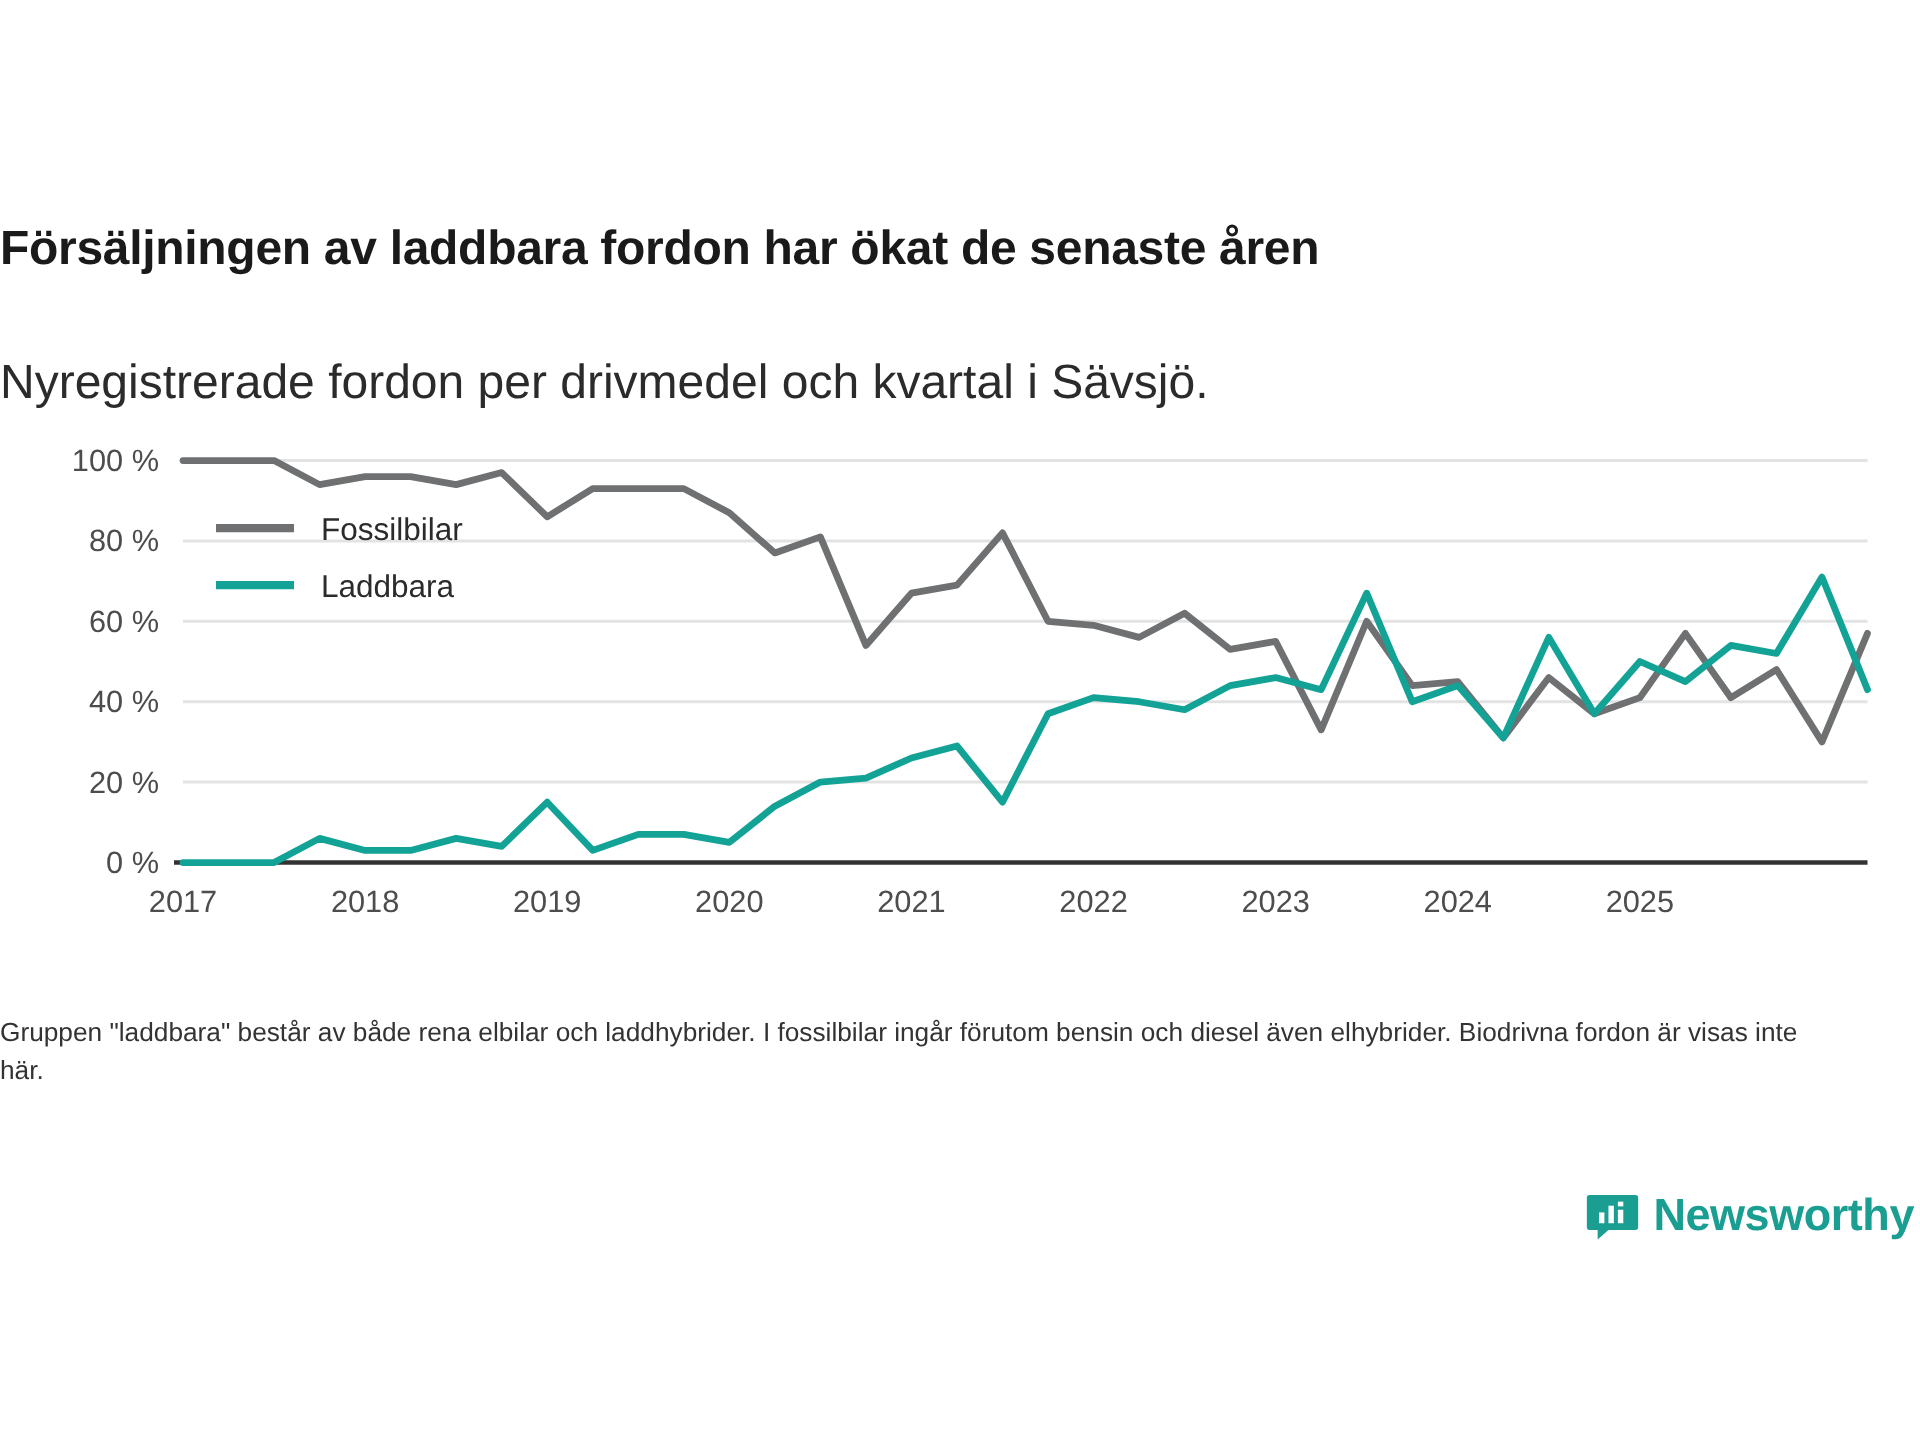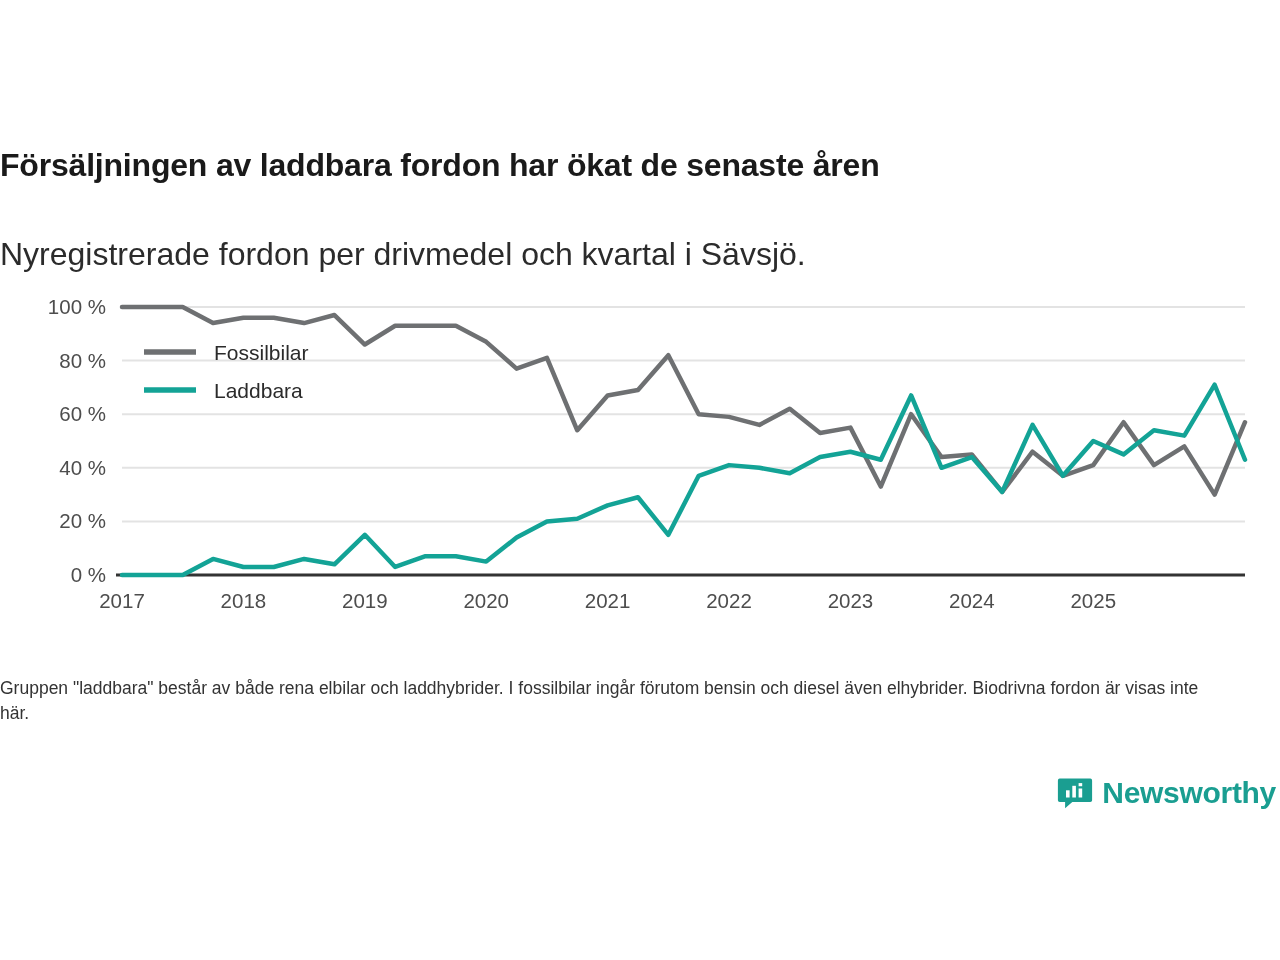--- a/index.html
+++ b/index.html
@@ -51,21 +51,21 @@
     left: 0px;
     top: 676px;
     width: 1215px;
     font-size: 17.5px;
     line-height: 1.45;
     color: #333333;
   }
   #brand {
     position: absolute;
     right: 4px;
-    top: 775px;
+    top: 793px;
     display: flex;
     align-items: center;
     gap: 9px;
   }
   #brand-logo {
     width: 36px;
     height: 36px;
     flex: 0 0 auto;
   }
   #brand-name {

